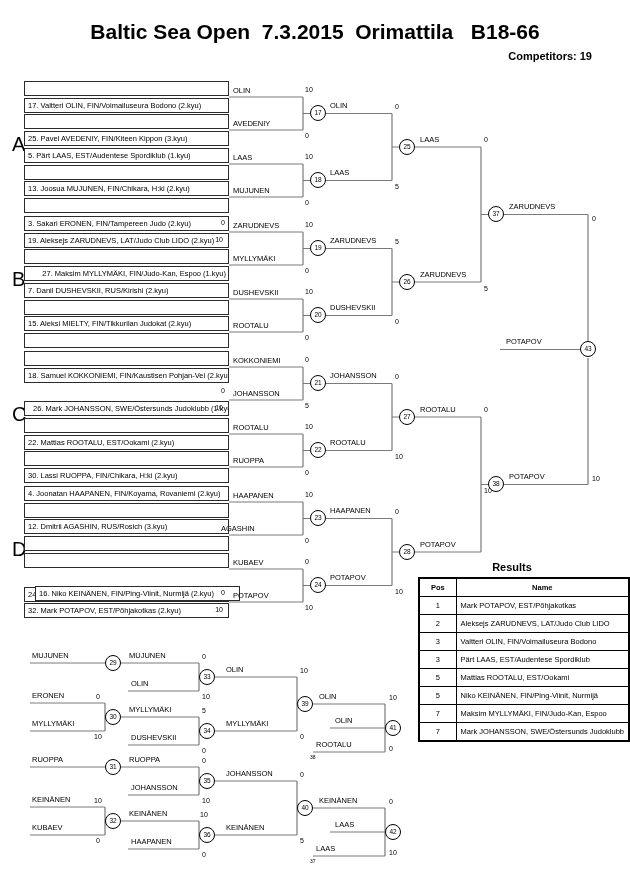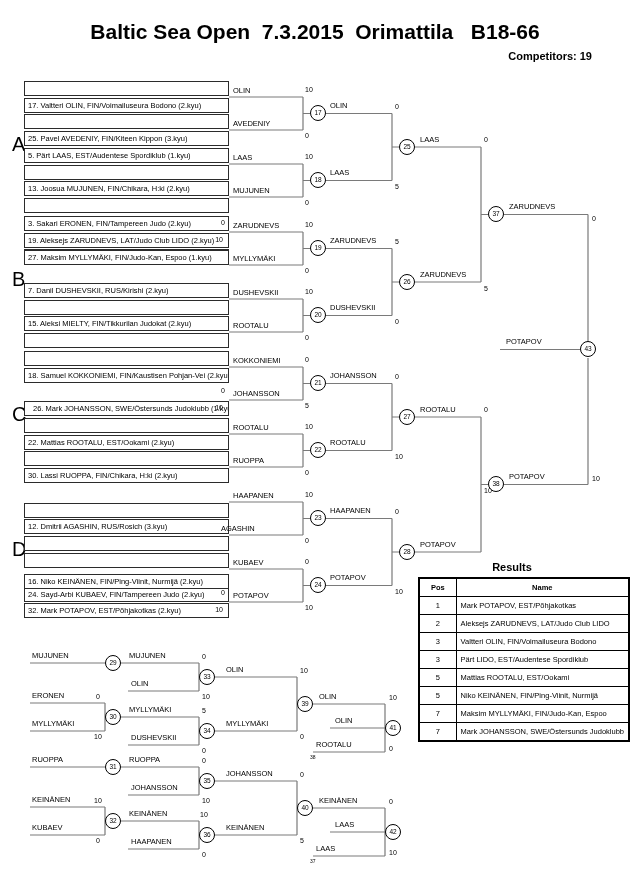--- a/index.html
+++ b/index.html
@@ -77,40 +77,41 @@
   <div class="box" style="top:114px;"></div>
   <div class="box" style="top:131px;">25. Pavel AVEDENIY, FIN/Kiteen Kippon (3.kyu)</div>
   <div class="box" style="top:148px;">5. Pärt LAAS, EST/Audentese Spordiklub (1.kyu)</div>
   <div class="box" style="top:165px;"></div>
   <div class="box" style="top:181px;">13. Joosua MUJUNEN, FIN/Chikara, H:ki (2.kyu)</div>
   <div class="box" style="top:198px;"></div>
 
   <div class="box" style="top:216px;">3. Sakari ERONEN, FIN/Tampereen Judo (2.kyu)</div>
   <div class="box" style="top:233px;">19. Aleksejs ZARUDNEVS, LAT/Judo Club LIDO (2.kyu)</div>
   <div class="box" style="top:249px;"></div>
-  <div class="box" style="top:250px;">27. Maksim MYLLYMÄKI, FIN/Judo-Kan, Espoo (1.kyu)</div>
+  <div class="box" style="top:266px;text-align:right;">27. Maksim MYLLYMÄKI, FIN/Judo-Kan, Espoo (1.kyu)</div>
   <div class="box" style="top:283px;">7. Danil DUSHEVSKII, RUS/Kirishi (2.kyu)</div>
   <div class="box" style="top:300px;"></div>
   <div class="box" style="top:316px;">15. Aleksi MIELTY, FIN/Tikkurilan Judokat (2.kyu)</div>
   <div class="box" style="top:333px;"></div>
 
   <div class="box" style="top:351px;"></div>
   <div class="box" style="top:368px;">18. Samuel KOKKONIEMI, FIN/Kaustisen Pohjan-Vei (2.kyu)</div>
   <div class="box" style="top:401px;padding-left:8px;">26. Mark JOHANSSON, SWE/Östersunds Judoklubb (1.kyu)</div>
   <div class="box" style="top:418px;"></div>
   <div class="box" style="top:435px;">22. Mattias ROOTALU, EST/Ookami (2.kyu)</div>
   <div class="box" style="top:451px;"></div>
   <div class="box" style="top:468px;">30. Lassi RUOPPA, FIN/Chikara, H:ki (2.kyu)</div>
 
+  <div class="box" style="top:486px;">4. Joonatan HAAPANEN, FIN/Koyama, Rovaniemi (2.kyu)</div>
   <div class="box" style="top:503px;"></div>
   <div class="box" style="top:519px;">12. Dmitrii AGASHIN, RUS/Rosich (3.kyu)</div>
   <div class="box" style="top:536px;"></div>
   <div class="box" style="top:553px;"></div>
   <div class="box" style="top:546px;margin-top:41px;">24. Sayd-Arbi KUBAEV, FIN/Tampereen Judo (2.kyu)</div>
-  <div class="box" style="top:574px;">16. Niko KEINÄNEN, FIN/Ping-Viinit, Nurmijä (2.kyu)</div>
+  <div class="box" style="top:586px;margin-left:11px;">16. Niko KEINÄNEN, FIN/Ping-Viinit, Nurmijä (2.kyu)</div>
   <div class="box" style="top:603px;">32. Mark POTAPOV, EST/Põhjakotkas (2.kyu)</div>
 
   <div class="inbox-score" style="left:215px;top:219px;">0</div>
   <div class="inbox-score" style="left:213px;top:236px;">10</div>
   <div class="inbox-score" style="left:215px;top:387px;">0</div>
   <div class="inbox-score" style="left:213px;top:404px;">10</div>
   <div class="inbox-score" style="left:215px;top:589px;">0</div>
   <div class="inbox-score" style="left:213px;top:606px;">10</div>
 
   <div class="lbl" style="left:233px;top:86px;">OLIN</div>
@@ -274,21 +275,21 @@
     <tr>
       <td class="pos">2</td>
       <td class="name">Aleksejs ZARUDNEVS, LAT/Judo Club LIDO</td>
     </tr>
     <tr>
       <td class="pos">3</td>
       <td class="name">Valtteri OLIN, FIN/Voimailuseura Bodono</td>
     </tr>
     <tr>
       <td class="pos">3</td>
-      <td class="name">Pärt LIDO, EST/Audentese Spordiklub</td>
+      <td class="name">Pärt LAAS, EST/Audentese Spordiklub</td>
     </tr>
     <tr>
       <td class="pos">5</td>
       <td class="name">Mattias ROOTALU, EST/Ookami</td>
     </tr>
     <tr>
       <td class="pos">5</td>
       <td class="name">Niko KEINÄNEN, FIN/Ping-Viinit, Nurmijä</td>
     </tr>
     <tr>

